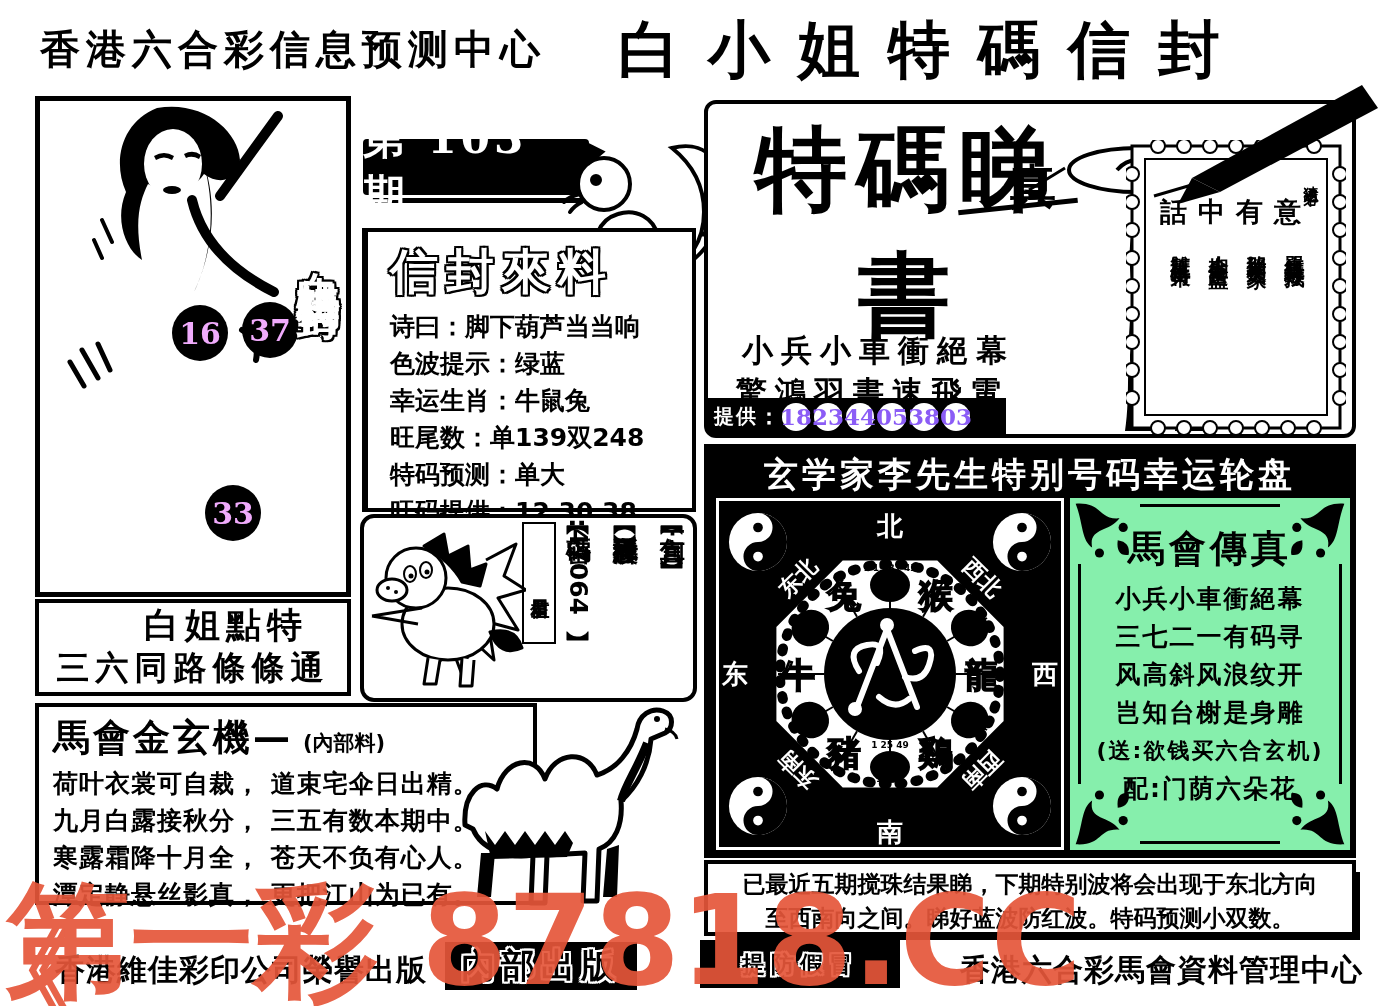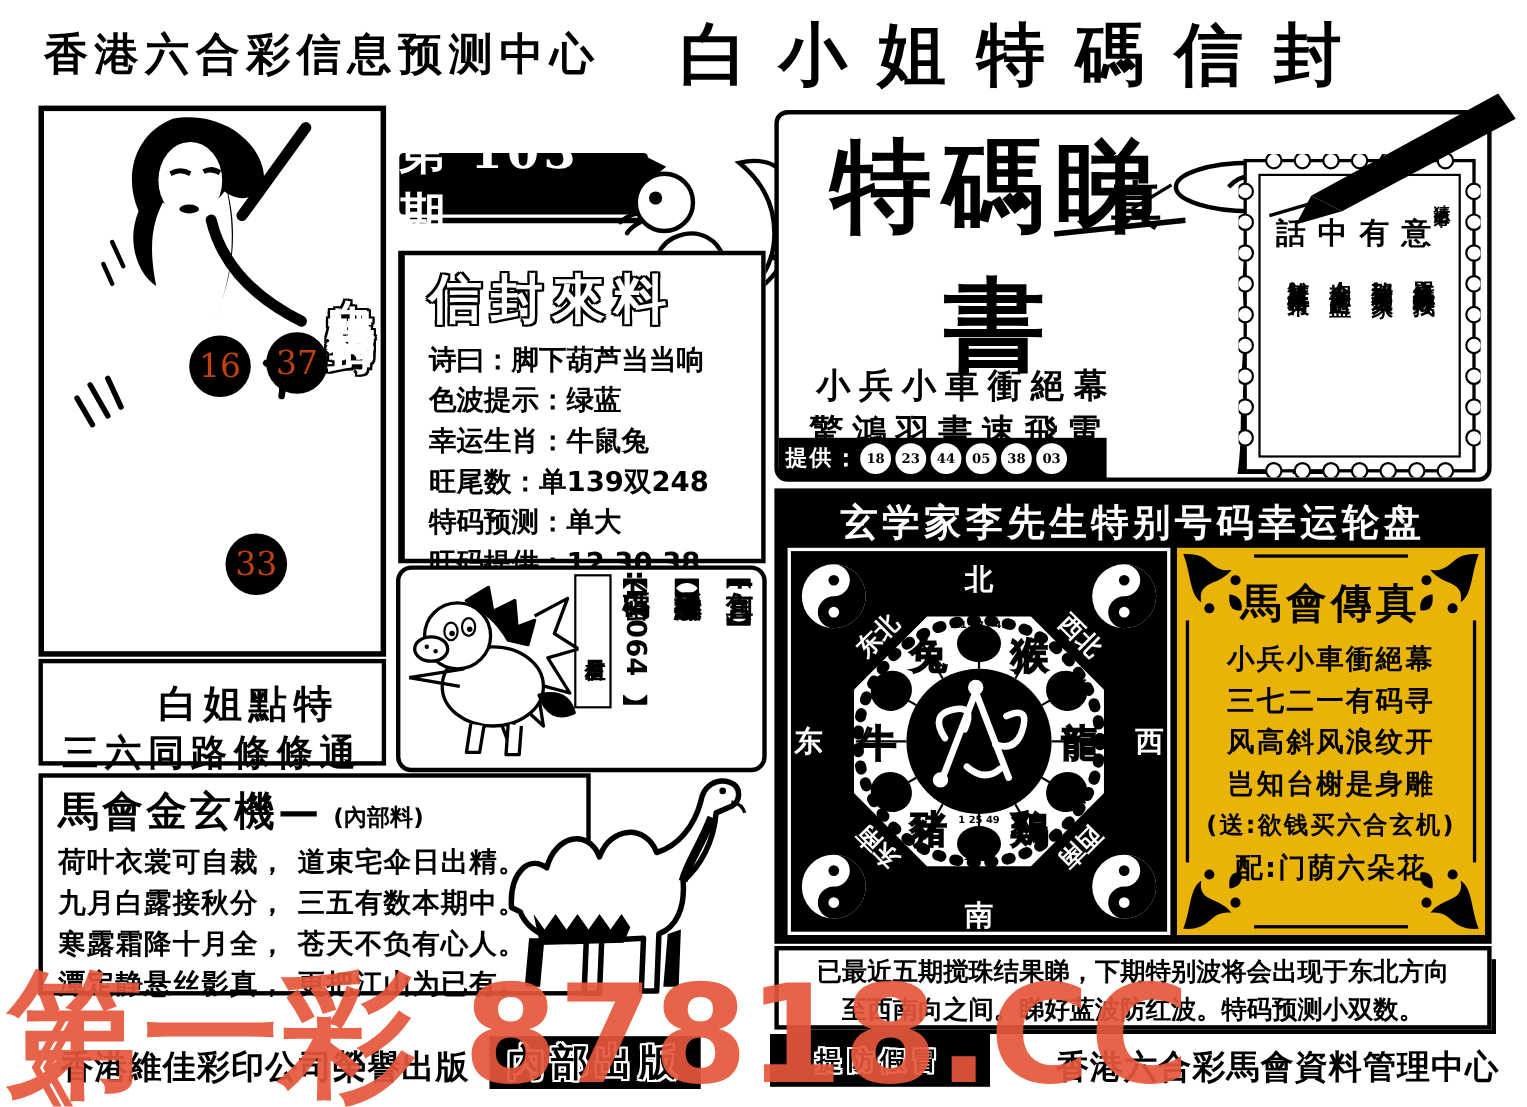--- a/index.html
+++ b/index.html
@@ -19,29 +19,29 @@
   }
   
   .outline-b{
     color:#000;
     text-shadow:2px 0 #fff,-2px 0 #fff,0 2px #fff,0 -2px #fff,
                 2px 2px #fff,-2px -2px #fff,2px -2px #fff,-2px 2px #fff;
   }
   .vert{writing-mode:vertical-rl;}
   .box{border:4px solid #000;box-sizing:border-box;background:#fff;}
   .ball{
-    background:#000;color:#c2410c;border-radius:50%;
-    display:flex;align-items:center;justify-content:center;
-    font-weight:normal;font-family:"DejaVu Serif",serif;
-  }
-  .wball{
-    background:#fff;color:#000000;border-radius:50%;
+    background:#000;color:#f0abfc;border-radius:50%;
     display:flex;align-items:center;justify-content:center;
     font-weight:bold;font-family:"DejaVu Serif",serif;
-    width:28px;height:28px;font-size:12px;margin:0 2px;flex:none;
+  }
+  .wball{
+    background:#fff;color:#8b5cf6;border-radius:50%;
+    display:flex;align-items:center;justify-content:center;
+    font-weight:bold;font-family:"DejaVu Serif",serif;
+    width:28px;height:28px;font-size:23px;margin:0 2px;flex:none;
   }
   .badge{
     background:#000;display:flex;align-items:center;justify-content:center;
     font-weight:bold;
   }
   .flourish{width:64px;height:64px;position:absolute;}
 </style>
 </head>
 <body>
 
@@ -81,21 +81,21 @@
   <path d="M40,250 l16,28 M56,244 l12,26 M28,262 l14,24" stroke="#000" stroke-width="5" stroke-linecap="round"></path>
   <path d="M200,230 q18,10 14,30" stroke="#000" stroke-width="6" fill="none" stroke-linecap="round"></path>
 </svg>
 
 <div class="abs ball" style="left:172px;top:305px;width:56px;height:56px;font-size:30px;">16</div>
 <div class="abs ball" style="left:242px;top:302px;width:56px;height:56px;font-size:30px;">37</div>
 <div class="abs ball" style="left:205px;top:485px;width:56px;height:56px;font-size:30px;">33</div>
 
 <div class="abs vert bold outline-w" style="left:290px;top:238px;height:358px;font-size:43px;letter-spacing:4px;">白小姐特碼信封</div>
 
-<div class="abs box" style="left:35px;top:599px;width:316px;height:97px;padding-top:16px;">
+<div class="abs box" style="left:35px;top:599px;width:316px;height:97px;padding-top:0;">
   <div class="bold" style="font-size:35px;letter-spacing:6px;padding-left:105px;line-height:44px;">白姐點特</div>
   <div class="bold" style="font-size:33px;letter-spacing:6px;text-align:center;line-height:42px;">三六同路條條通</div>
 </div>
 
 <div class="abs box" style="left:35px;top:703px;width:502px;height:202px;padding:6px 14px;">
   <div style="display:flex;align-items:baseline;gap:10px;">
     <span class="bold" style="font-size:37px;letter-spacing:3px;">馬會金玄機—</span>
     <span class="bold" style="font-size:21px;">(內部料)</span>
   </div>
   <div class="bold" style="font-size:25px;line-height:37px;letter-spacing:1px;margin-top:2px;">
@@ -325,21 +325,21 @@
       <path d="M138,206 L168,128 L198,206"></path>
       <path d="M140,170 q-14,-22 8,-26 q20,-4 10,18"></path>
       <path d="M196,150 q22,-10 14,14 q-6,18 -24,12"></path>
       <path d="M160,196 q16,14 30,2"></path>
       <circle cx="168" cy="124" r="4" fill="#fff"></circle>
       <circle cx="136" cy="208" r="4" fill="#fff"></circle>
     </g>
   </svg>
 </div>
 
-<div class="abs" style="left:1070px;top:498px;width:280px;height:352px;background:#eab308;">
+<div class="abs" style="left:1070px;top:498px;width:280px;height:352px;background:#86efac;">
   <svg class="flourish" style="left:2px;top:2px;">
       <use href="#fl" width="64" height="64"></use>
     </svg>
   <svg class="flourish" style="right:2px;top:2px;transform:scaleX(-1);">
       <use href="#fl" width="64" height="64"></use>
     </svg>
   <svg class="flourish" style="left:2px;bottom:2px;transform:scaleY(-1);">
       <use href="#fl" width="64" height="64"></use>
     </svg>
   <svg class="flourish" style="right:2px;bottom:2px;transform:scale(-1,-1);">

